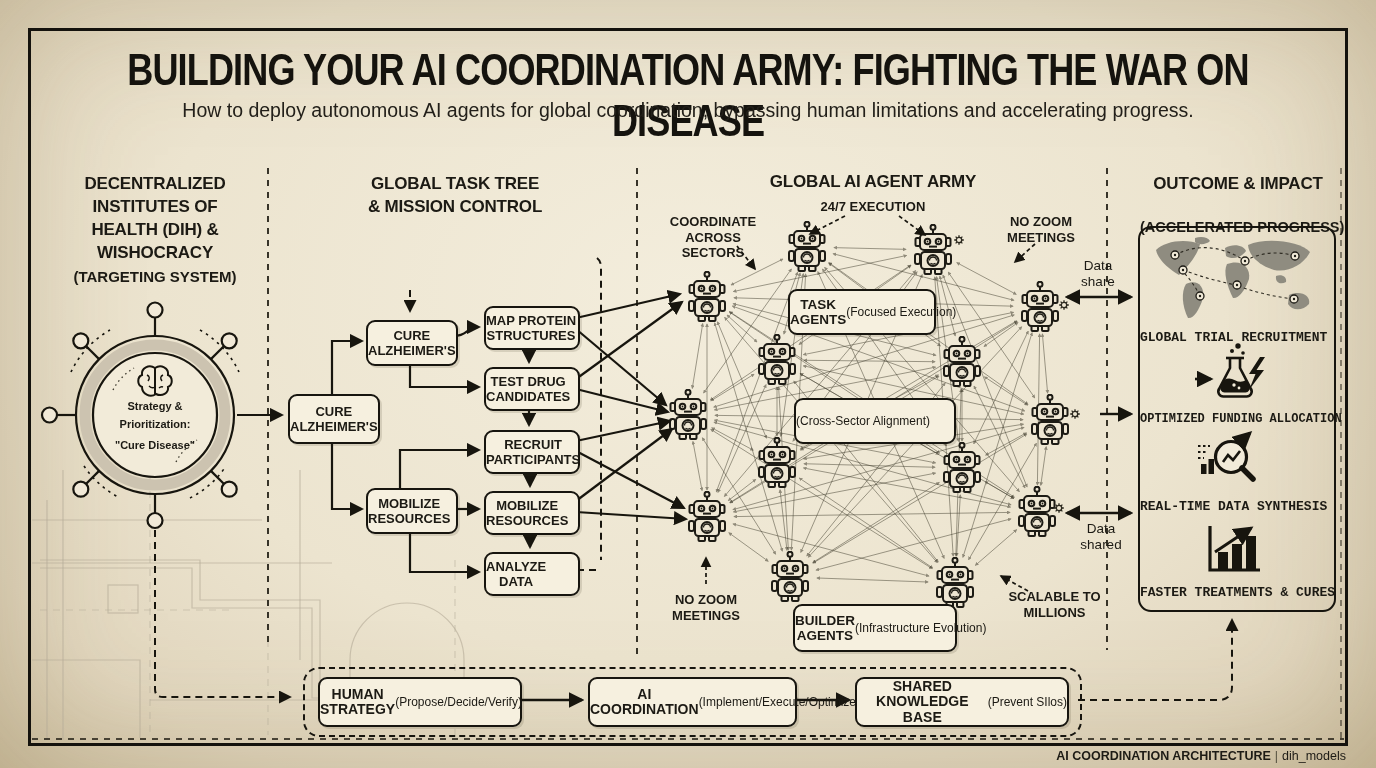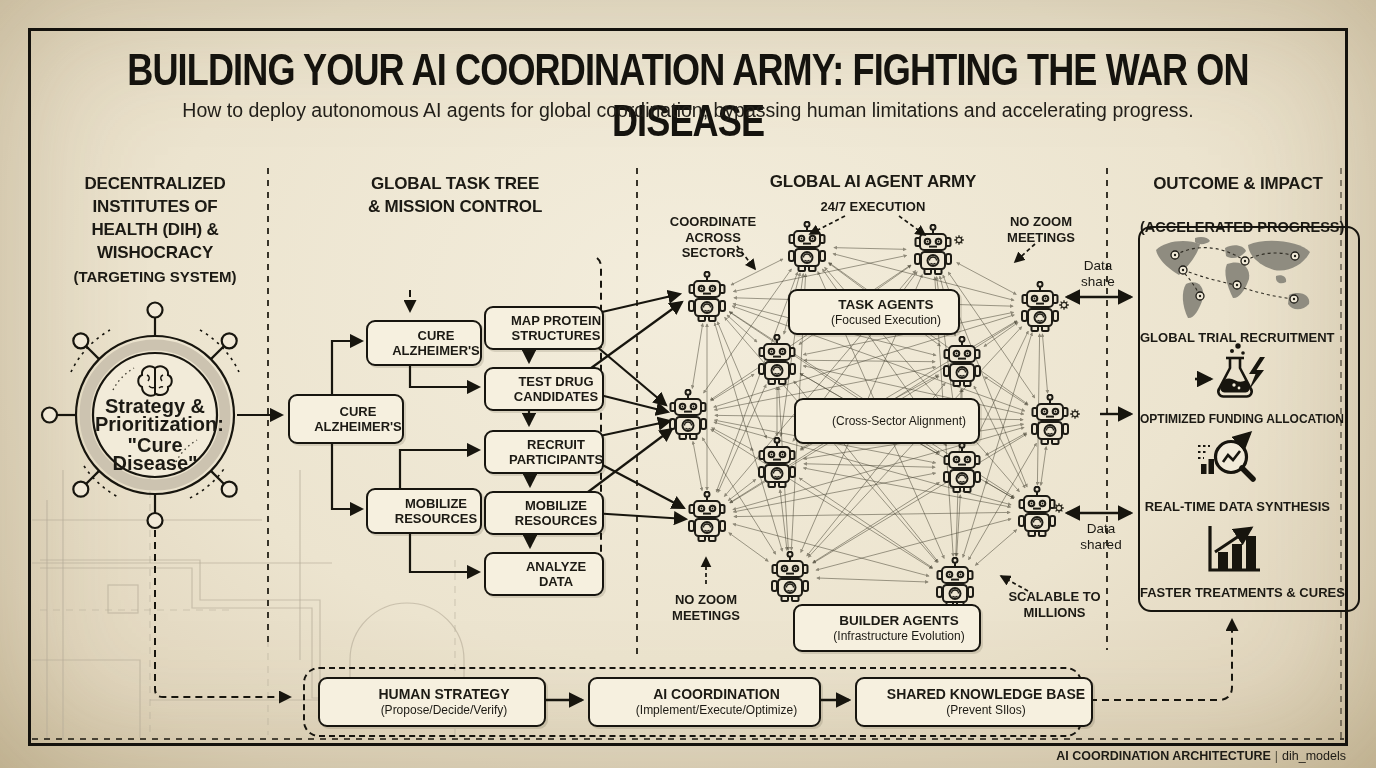--- a/index.html
+++ b/index.html
@@ -9,34 +9,34 @@
     box-shadow:inset 0 0 140px rgba(115,92,48,.28);
     font-family:"Liberation Sans",sans-serif;color:#1c1a14;
   }
   .frame{position:absolute;left:28px;top:28px;width:1314px;height:712px;border:3px solid #14120d;pointer-events:none;}
   #title{position:absolute;top:44px;left:0;width:100%;text-align:center;font-size:41px;font-weight:bold;
          letter-spacing:-1px;transform:scale(.88,1.1);transform-origin:50% 0;color:#15130e;}
   #subtitle{position:absolute;top:99px;left:0;width:100%;text-align:center;font-size:19.5px;color:#23201a;}
   .colhead{position:absolute;font-weight:bold;text-align:center;font-size:17px;line-height:23px;letter-spacing:-.2px;white-space:pre-line;}
   .colsub{position:absolute;font-weight:bold;text-align:center;font-size:14.5px;white-space:nowrap;}
   .box{position:absolute;background:#f6f0df;border:2.5px solid #17150f;border-radius:9px;
-       display:flex;flex-direction:column;align-items:center;justify-content:center;text-align:center;
-       box-shadow:2px 2px 0 rgba(60,50,25,.14);padding-left:24px;}
+       display:flex;flex-direction:row;align-items:center;text-align:center;
+       box-shadow:2px 2px 0 rgba(60,50,25,.14);}
   .box .t{font-weight:bold;font-size:13px;line-height:15.5px;white-space:pre-line;}
   .box .s{font-size:12px;line-height:14px;white-space:nowrap;}
   .grp .t{font-size:13.5px;}
   .ann{position:absolute;font-weight:bold;font-size:13px;line-height:15.5px;text-align:center;white-space:pre-line;}
   .annlite{position:absolute;font-size:13.5px;line-height:16px;text-align:center;white-space:pre-line;font-weight:normal;}
-  .hubtxt{position:absolute;font-weight:bold;font-size:20px;line-height:17.5px;text-align:center;white-space:pre-line;}
+  .hubtxt{position:absolute;font-weight:bold;font-size:11px;line-height:17.5px;text-align:center;white-space:pre-line;}
   #codeblock{position:absolute;left:312px;top:226px;width:290px;height:62px;background:#2d2c26;border-radius:10px;
              box-sizing:border-box;padding:7px 9px;box-shadow:2px 2px 0 rgba(60,50,25,.2);}
   #codeblock div{font-family:"DejaVu Sans Mono",monospace;font-size:9.5px;line-height:12.4px;letter-spacing:-.2px;white-space:pre;}
   .c-lang{color:#e9e5d5;} .c-comment{color:#9d9a8c;} .c-code{color:#dbd7c8;}
   #wfbox{position:absolute;left:303px;top:667px;width:775px;height:66px;border:2.3px dashed #17150f;border-radius:16px;}
-  .outlabel{position:absolute;left:1140px;width:190px;text-align:right;font-weight:bold;font-size:13px;white-space:nowrap;}
+  .outlabel{position:absolute;left:1140px;width:190px;text-align:left;font-weight:bold;font-size:13px;white-space:nowrap;font-family:Liberation Mono, monospace;}
   #footer{position:absolute;top:749px;right:30px;font-size:12.5px;white-space:nowrap;color:#1d1b15;}
   #footer .b{font-weight:bold;} #footer .sep{color:#55503f;padding:0 4px;} 
   svg{position:absolute;left:0;top:0;pointer-events:none;}
   .w{stroke:#17150e;stroke-width:2.2;fill:none;}
   .w2{stroke:#17150e;stroke-width:2.4;fill:none;}
   .a{marker-end:url(#ah);}
   .a2{marker-start:url(#ah);marker-end:url(#ah);}
   .d{stroke:#17150e;stroke-width:2;fill:none;stroke-dasharray:7 5;}
   .da{stroke:#17150e;stroke-width:1.7;fill:none;stroke-dasharray:4 3;marker-end:url(#ah);}
   .divider{stroke:#242117;stroke-width:1.8;stroke-dasharray:6 6;fill:none;}

